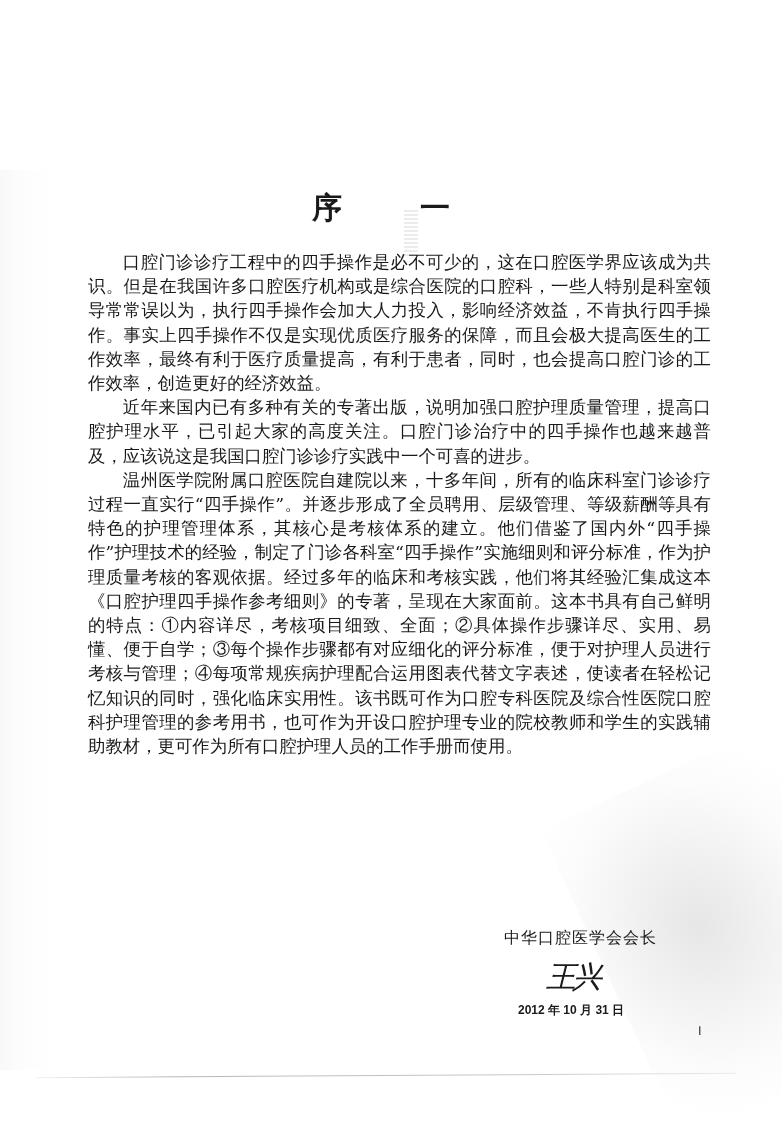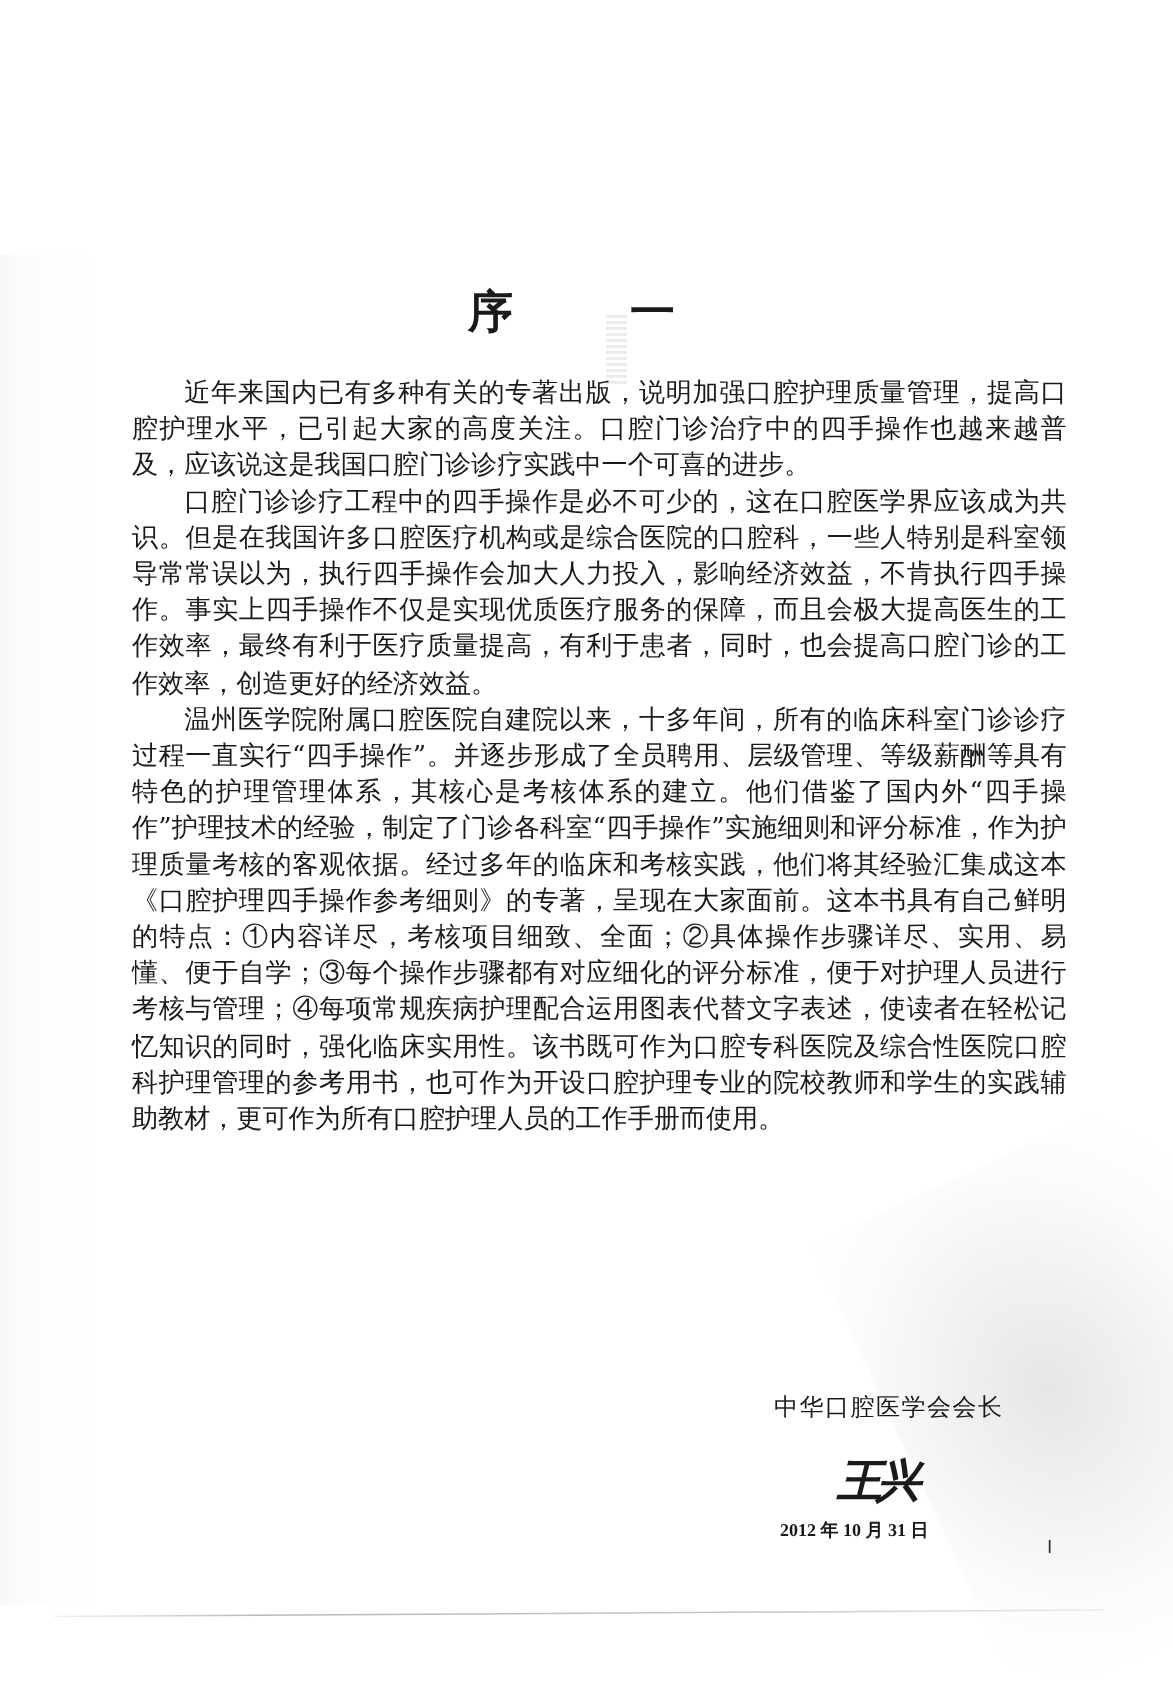--- a/index.html
+++ b/index.html
@@ -29,32 +29,32 @@
     position: absolute; left: 404px; top: 208px; width: 14px; height: 48px;
     background: repeating-linear-gradient(0deg, rgba(200,200,200,0.35) 0 2px, rgba(255,255,255,0) 2px 4px);
   }
   .body-text {
     position: absolute; left: 88px; top: 250px; width: 623px;
     font-size: 17.4px; line-height: 24.2px;
     text-align: justify; text-justify: inter-character;
   }
   .body-text p { margin: 0; text-indent: 2em; }
   .signature-block {
-    position: absolute; left: 504px; top: 928px; width: 200px;
+    position: absolute; left: 492px; top: 928px; width: 200px;
   }
   .sig-org {
     font-size: 16px; letter-spacing: 1px; margin-left: 12px;
   }
   .sig-mark {
-    margin-top: 18px; margin-left: 54px; font-size: 30px; font-weight: bold;
+    margin-top: 8px; margin-left: 54px; font-size: 30px; font-weight: normal;
     font-style: italic; letter-spacing: -4px; font-family: "DejaVu Serif", serif;
   }
   .sig-date {
-    margin-top: 4px; margin-left: 16px; font-size: 12px; font-weight: bold;
-    font-family: Liberation Serif, serif;
+    margin-top: 4px; margin-left: 26px; font-size: 12px; font-weight: bold;
+    font-family: Liberation Sans, sans-serif;
   }
   .page-number {
     position: absolute; left: 698px; top: 1024px; font-size: 12px;
     font-family: "Liberation Serif", serif; color: #333;
   }
   .bottom-rule {
     position: absolute; left: 36px; top: 1075px; width: 700px; height: 1px;
     background: linear-gradient(90deg, rgba(190,190,190,0.2), #b8b8b8 20%, #c8c8c8 70%, rgba(200,200,200,0.3));
     transform: rotate(-0.35deg);
   }
@@ -65,22 +65,22 @@
 <div class="page-shade"></div>
 <div class="shadow-blob"></div>
 
 <div class="title">
   <span class="t1">序</span>
   <span class="t2">一</span>
 </div>
 <div class="speck"></div>
 
 <div class="body-text">
+  <p>口腔门诊诊疗工程中的四手操作是必不可少的，这在口腔医学界应该成为共识。但是在我国许多口腔医疗机构或是综合医院的口腔科，一些人特别是科室领导常常误以为，执行四手操作会加大人力投入，影响经济效益，不肯执行四手操作。事实上四手操作不仅是实现优质医疗服务的保障，而且会极大提高医生的工作效率，最终有利于医疗质量提高，有利于患者，同时，也会提高口腔门诊的工作效率，创造更好的经济效益。</p>
   <p>近年来国内已有多种有关的专著出版，说明加强口腔护理质量管理，提高口腔护理水平，已引起大家的高度关注。口腔门诊治疗中的四手操作也越来越普及，应该说这是我国口腔门诊诊疗实践中一个可喜的进步。</p>
-  <p>口腔门诊诊疗工程中的四手操作是必不可少的，这在口腔医学界应该成为共识。但是在我国许多口腔医疗机构或是综合医院的口腔科，一些人特别是科室领导常常误以为，执行四手操作会加大人力投入，影响经济效益，不肯执行四手操作。事实上四手操作不仅是实现优质医疗服务的保障，而且会极大提高医生的工作效率，最终有利于医疗质量提高，有利于患者，同时，也会提高口腔门诊的工作效率，创造更好的经济效益。</p>
   <p>温州医学院附属口腔医院自建院以来，十多年间，所有的临床科室门诊诊疗过程一直实行“四手操作”。并逐步形成了全员聘用、层级管理、等级薪酬等具有特色的护理管理体系，其核心是考核体系的建立。他们借鉴了国内外“四手操作”护理技术的经验，制定了门诊各科室“四手操作”实施细则和评分标准，作为护理质量考核的客观依据。经过多年的临床和考核实践，他们将其经验汇集成这本《口腔护理四手操作参考细则》的专著，呈现在大家面前。这本书具有自己鲜明的特点：①内容详尽，考核项目细致、全面；②具体操作步骤详尽、实用、易懂、便于自学；③每个操作步骤都有对应细化的评分标准，便于对护理人员进行考核与管理；④每项常规疾病护理配合运用图表代替文字表述，使读者在轻松记忆知识的同时，强化临床实用性。该书既可作为口腔专科医院及综合性医院口腔科护理管理的参考用书，也可作为开设口腔护理专业的院校教师和学生的实践辅助教材，更可作为所有口腔护理人员的工作手册而使用。</p>
 </div>
 
 <div class="signature-block">
   <div class="sig-org">中华口腔医学会会长</div>
   <div class="sig-mark">王兴</div>
   <div class="sig-date">2012 年 10 月 31 日</div>
 </div>
 
 <div class="page-number">Ⅰ</div>

